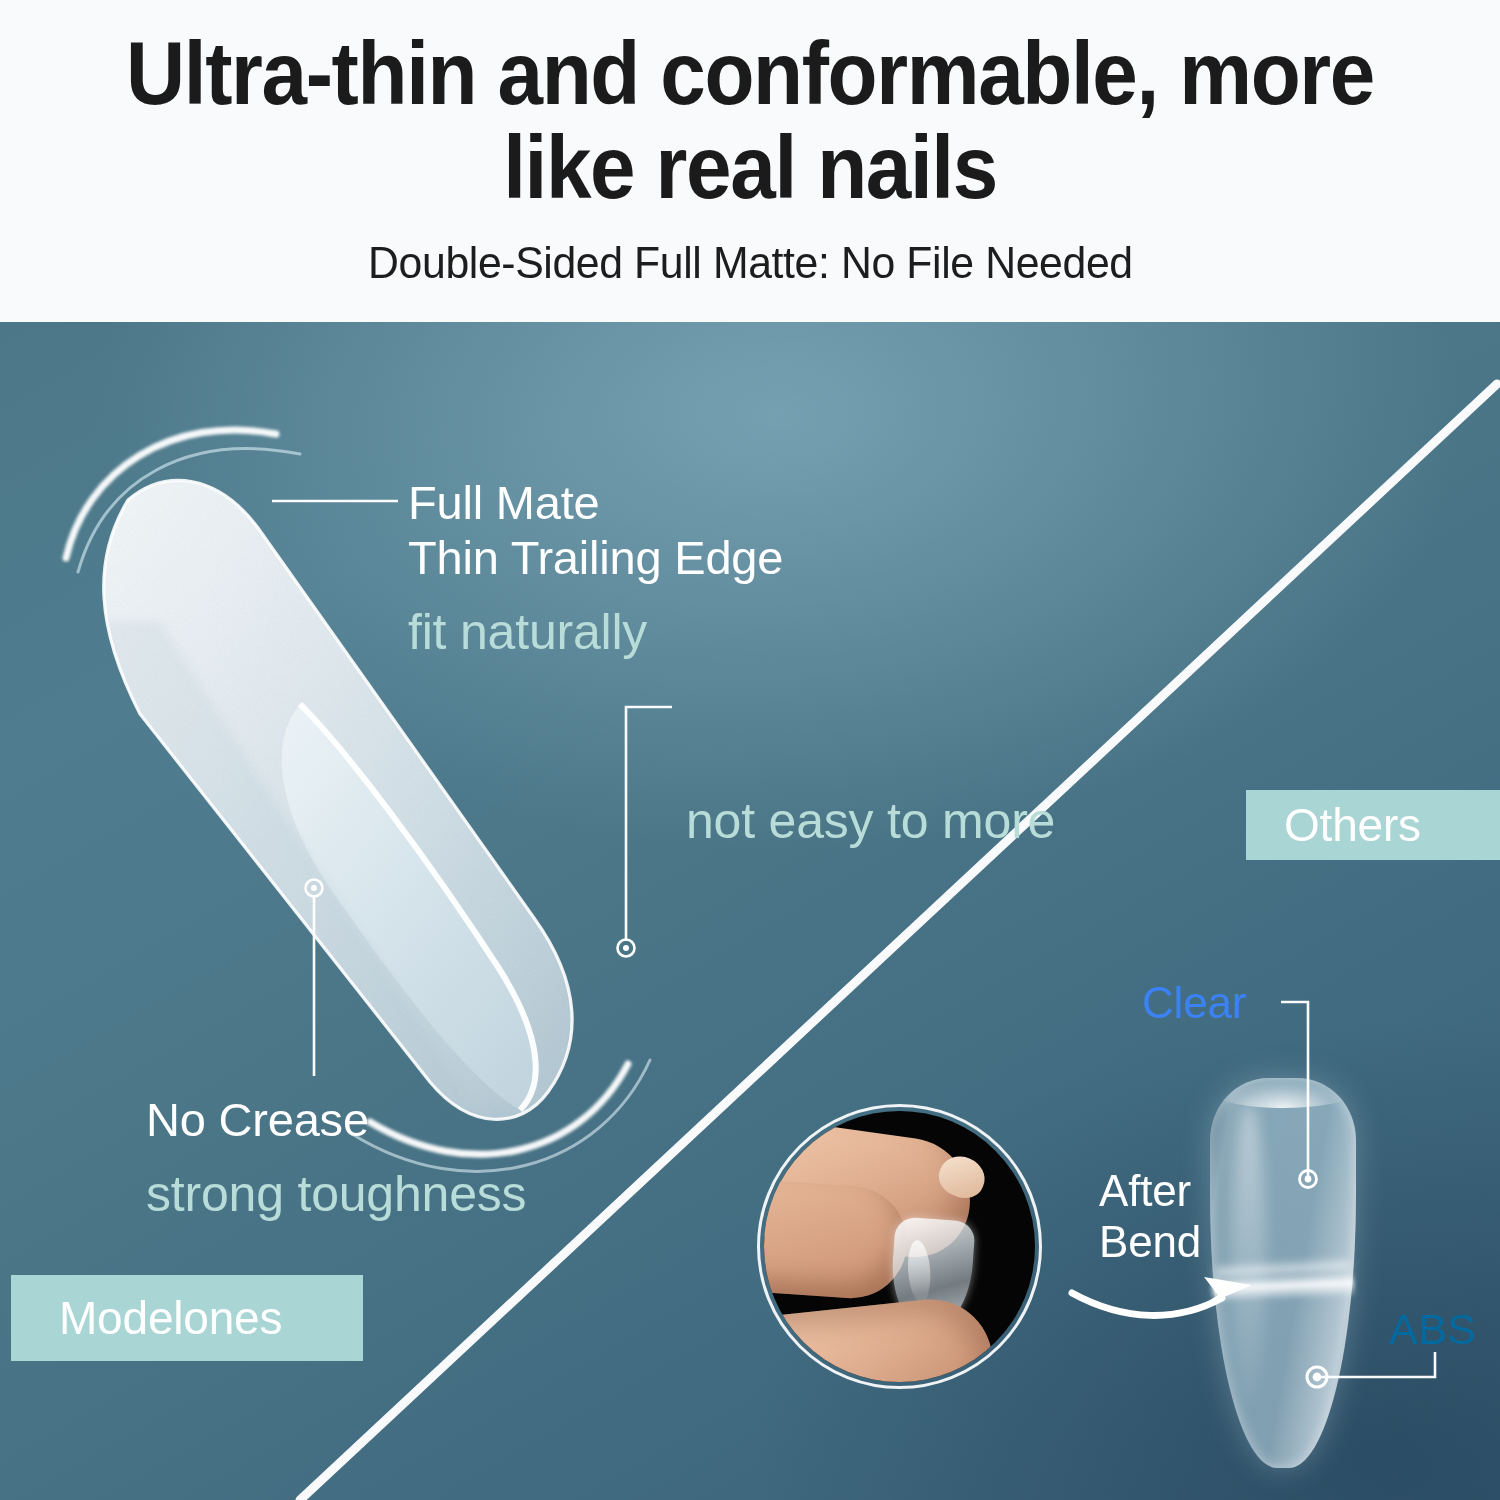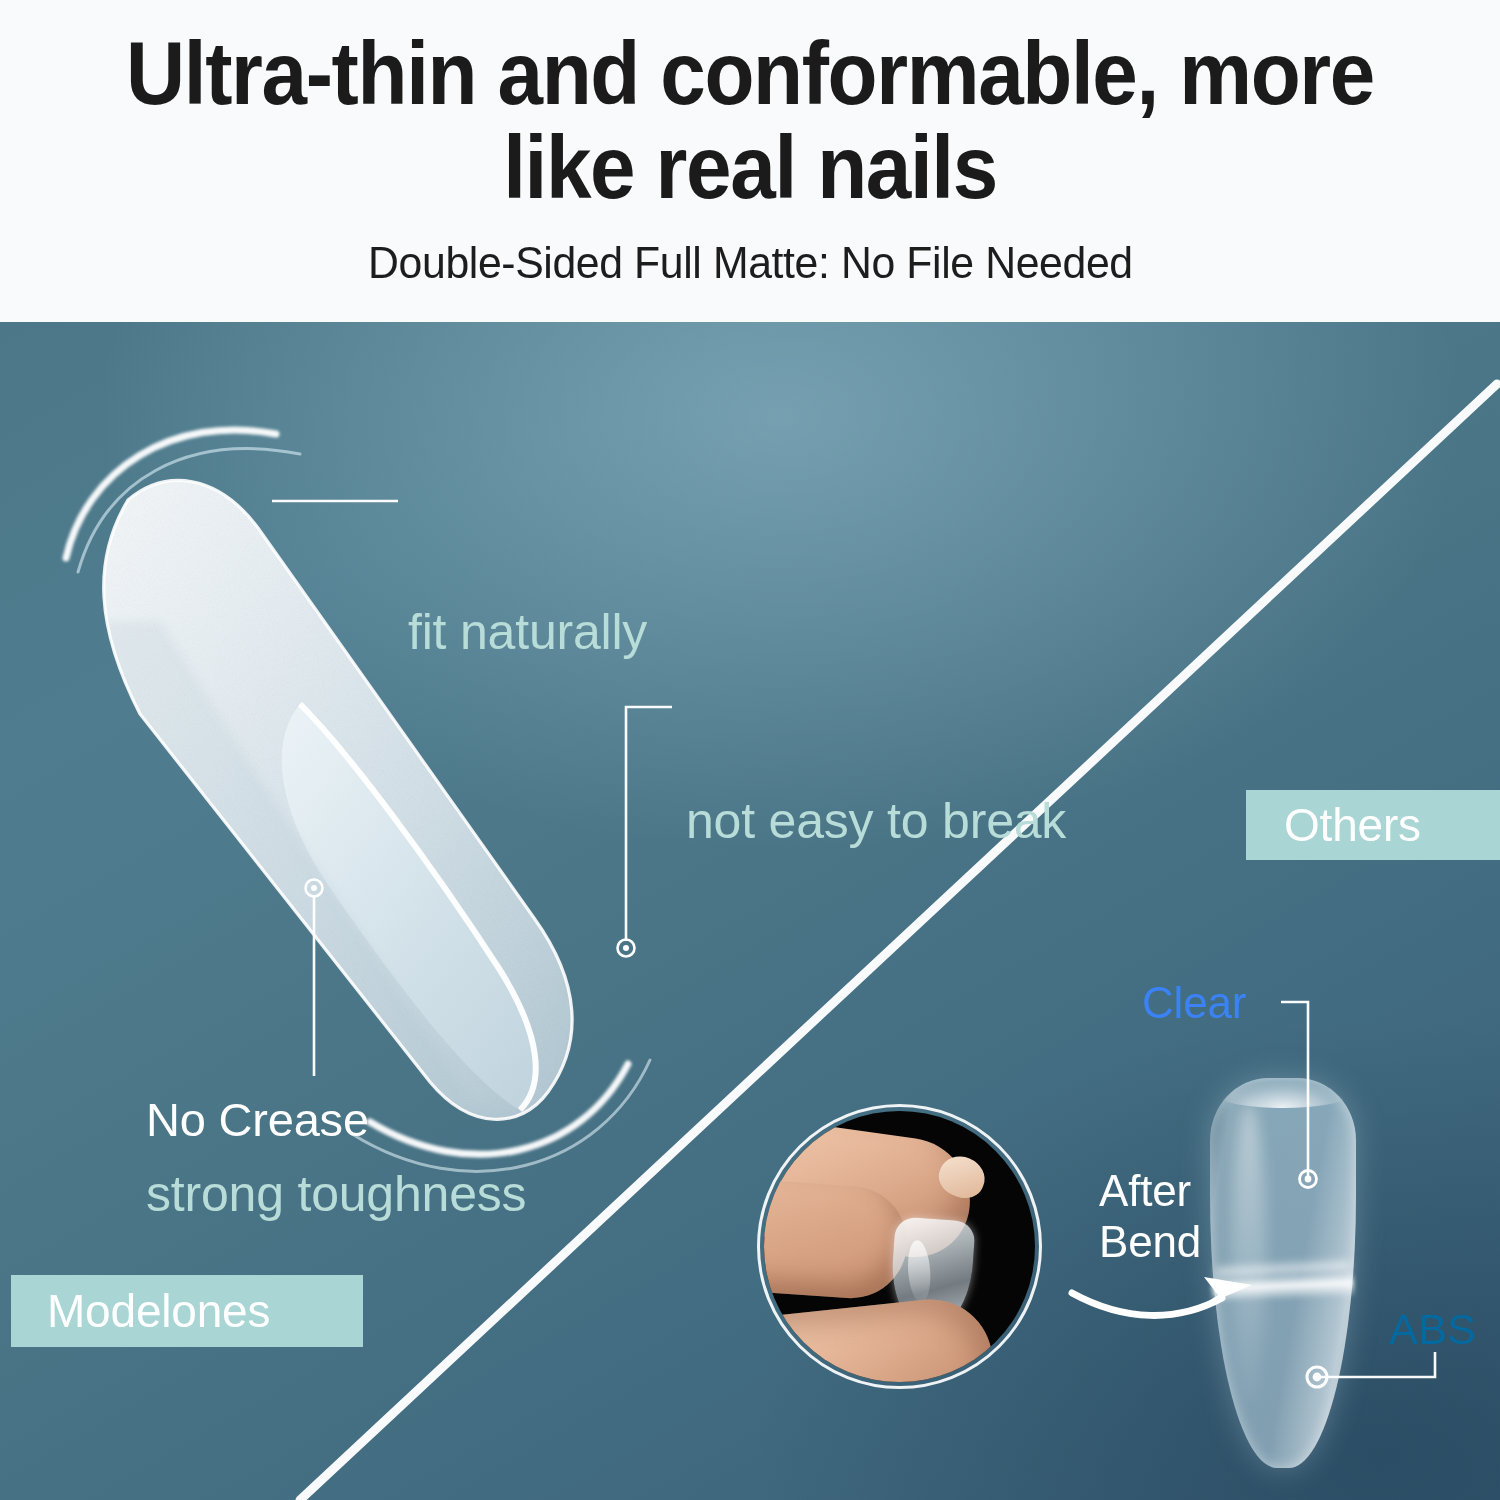--- a/index.html
+++ b/index.html
@@ -81,22 +81,22 @@
              letter-spacing:-0.2px; white-space:pre-line; }
   #t-abs   { position:absolute; left:1389px; top:1305px;
              color:#0369a1; font-size:43px; font-weight:400; letter-spacing:0.5px; }
 
   
   .badge {
     position:absolute; background:#a9d5d4; color:#ffffff;
     font-size:46px; font-weight:400; letter-spacing:-0.2px;
     display:flex; align-items:center;margin-left:11px;
   }
-  #badge-modelones { left:0px; top:1275px; width:352px; height:72px;
-                     padding-left:36px; }
+  #badge-modelones { left:0px; top:1275px; width:352px; height:86px;
+                     padding-left:48px; }
   #badge-others    { left:1235px; top:790px; width:265px; height:70px;
                      padding-left:38px; }
 
   
   #leaders { position:absolute; left:0; top:0; width:1500px; height:1500px;
              pointer-events:none; }
 
   
   #photo-wrap{
     position:absolute; left:757px; top:1104px; width:285px; height:285px;
@@ -315,23 +315,25 @@
          <circle cx="1317" cy="1377" r="4.4" fill="#ffffff"></circle>
         </g>
     </g>
 
     <g>
       <path d="M1072,1293 C1125,1322 1178,1322 1222,1298" fill="none" stroke="#ffffff" stroke-width="7" stroke-linecap="round"></path>
       <path d="M1252,1285 L1204,1277 L1218,1295 L1198,1308 Z" fill="#ffffff"></path>
     </g>
   </svg>
 
+  <div class="lbl-main" id="t-fullmate">Full Mate
+Thin Trailing Edge</div>
   <div class="lbl-sub" id="s-fullmate">fit naturally</div>
 
-  <div class="lbl-sub" id="s-thick">not easy to break</div>
+  <div class="lbl-sub" id="s-thick">not easy to more</div>
 
   <div class="lbl-main" id="t-nocrease">No Crease</div>
   <div class="lbl-sub" id="s-nocrease">strong toughness</div>
 
   <div id="t-clear">Clear</div>
   <div id="t-after">After
 Bend</div>
   <div id="t-abs">ABS</div>
 
   <div class="badge" id="badge-modelones">Modelones</div>

